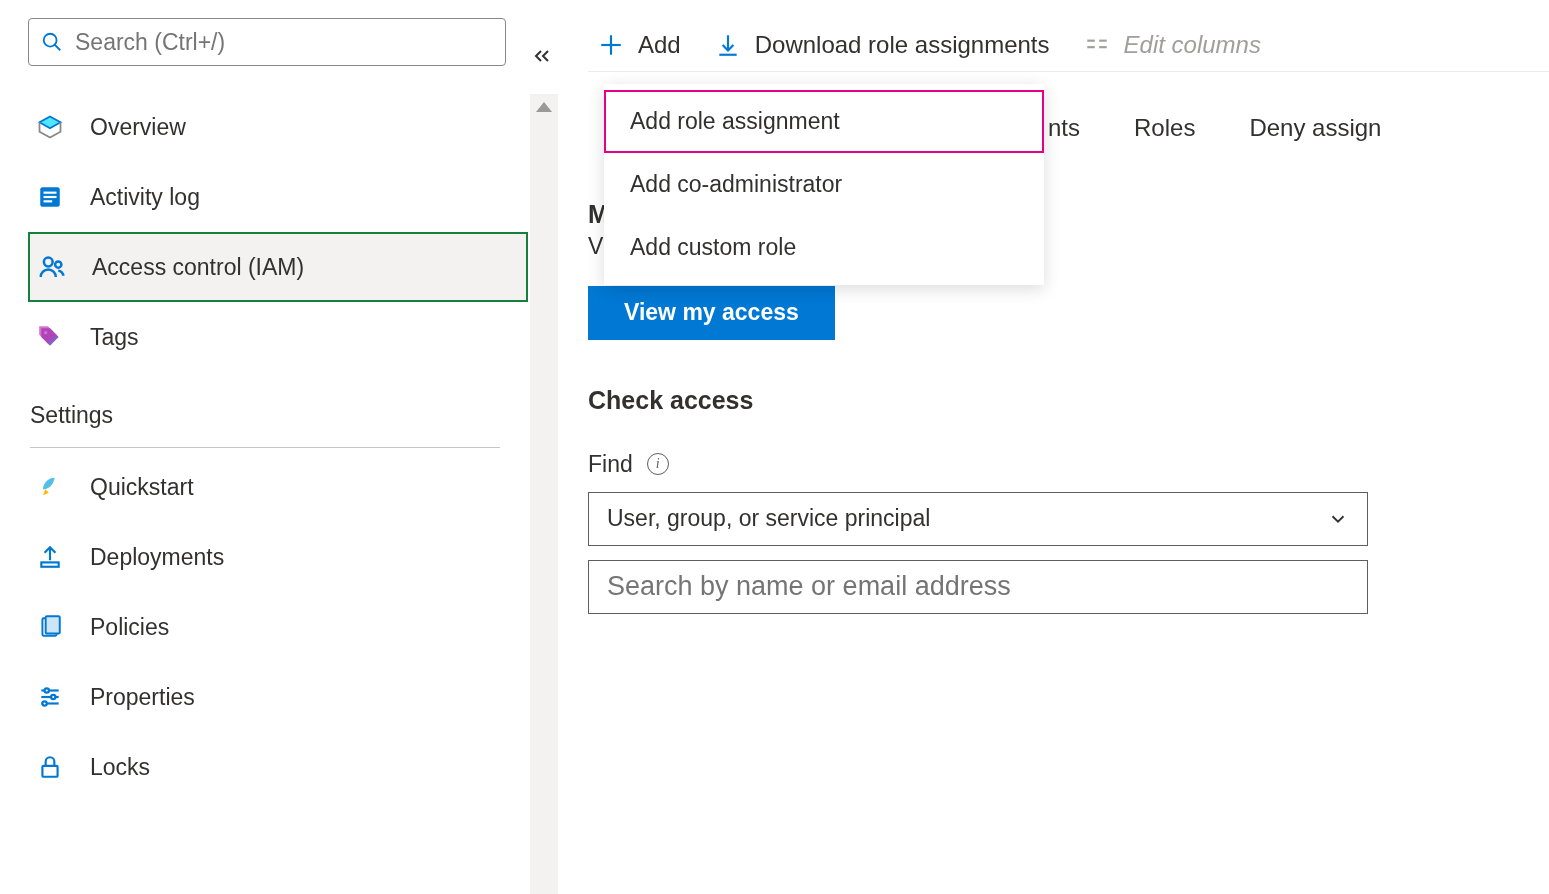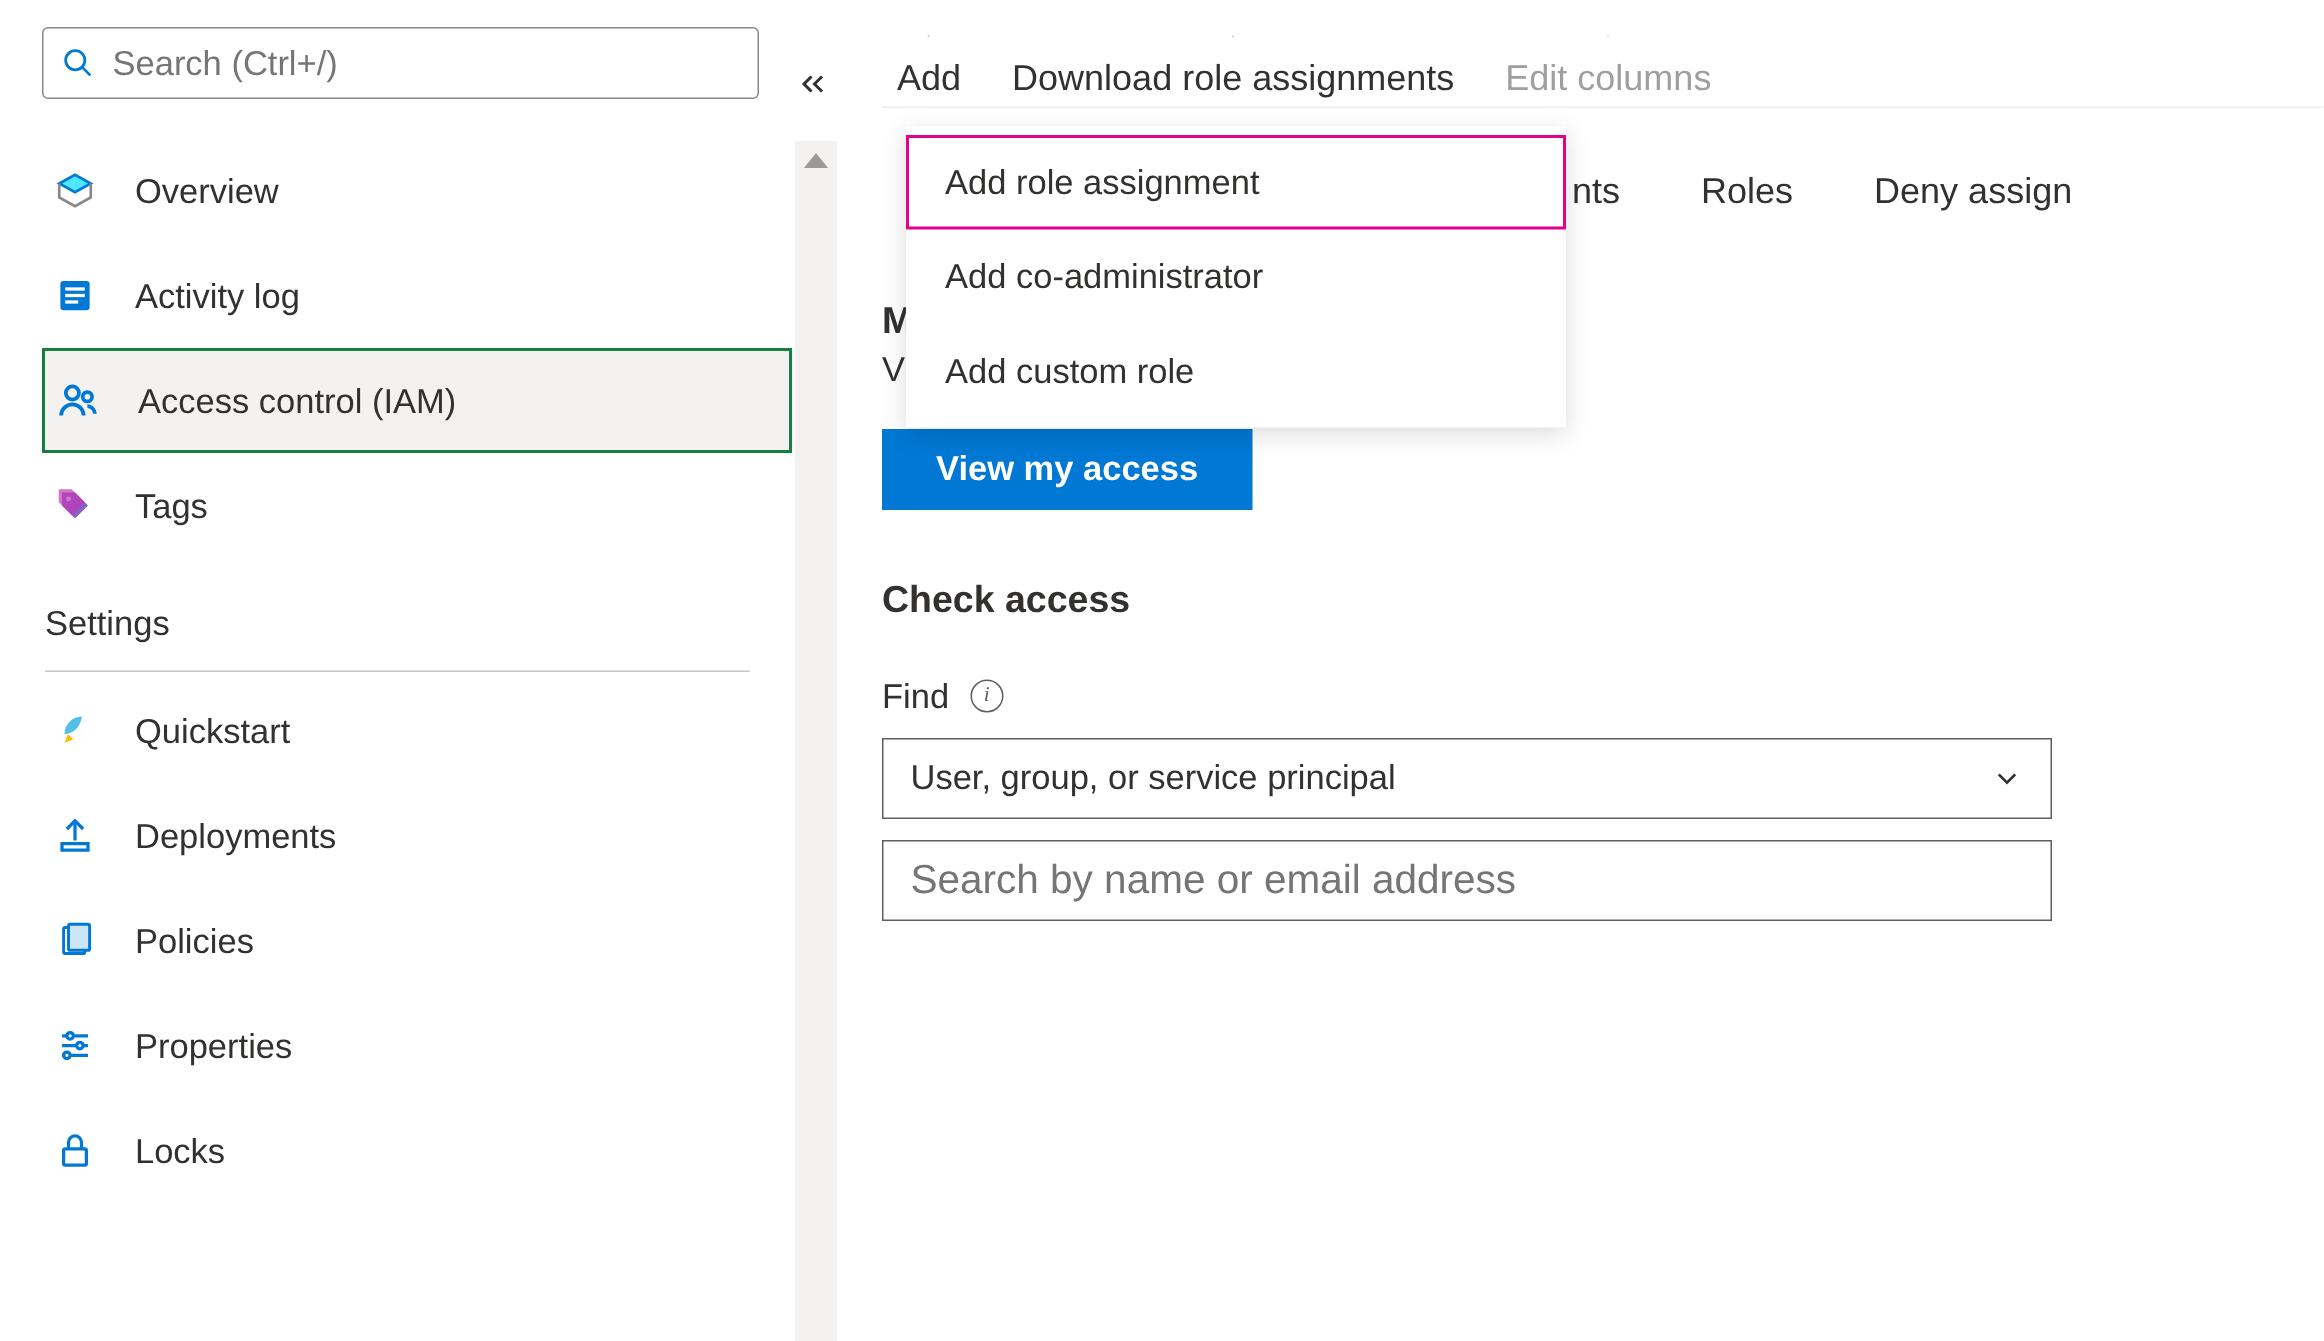--- a/index.html
+++ b/index.html
@@ -78,24 +78,24 @@
     .toolbar {
       display: flex; align-items: center; gap: 14px;
       height: 54px;
       border-bottom: 1px solid #edebe9;
       width: 100%;
     }
     .tool-btn {
       display: flex; align-items: center; gap: 14px;
       padding: 0 10px; height: 44px;
       font-size: 24px; color: #323130; cursor: pointer;
-      background: transparent; border: none; flex-direction: column;
+      background: transparent; border: none;
     }
     .tool-btn svg { color: #0078d4; }
-    .tool-btn.disabled { color: #a19f9d; cursor: default; }
+    .tool-btn.disabled { color: #a19f9d; cursor: default; font-style: italic; }
     .tool-btn.disabled svg { color: #a19f9d; }
     .dropdown-menu {
       position: absolute; top: 84px; left: 64px;
       width: 440px; background: #fff;
       box-shadow: 0 4px 16px rgba(0,0,0,0.14);
       z-index: 20; padding: 6px 0;
     }
     .dropdown-item {
       padding: 18px 26px; font-size: 23px;
       cursor: pointer; color: #323130;

